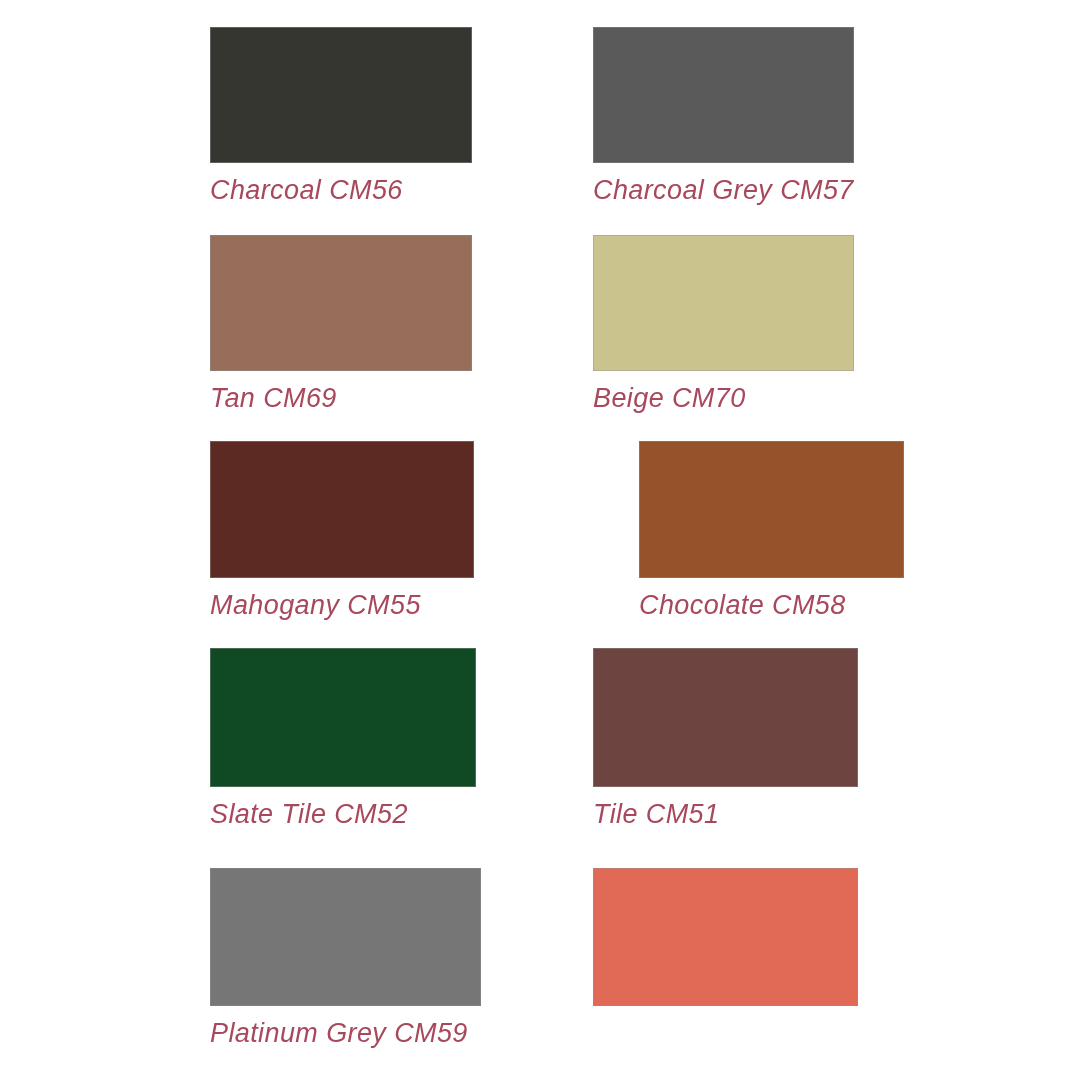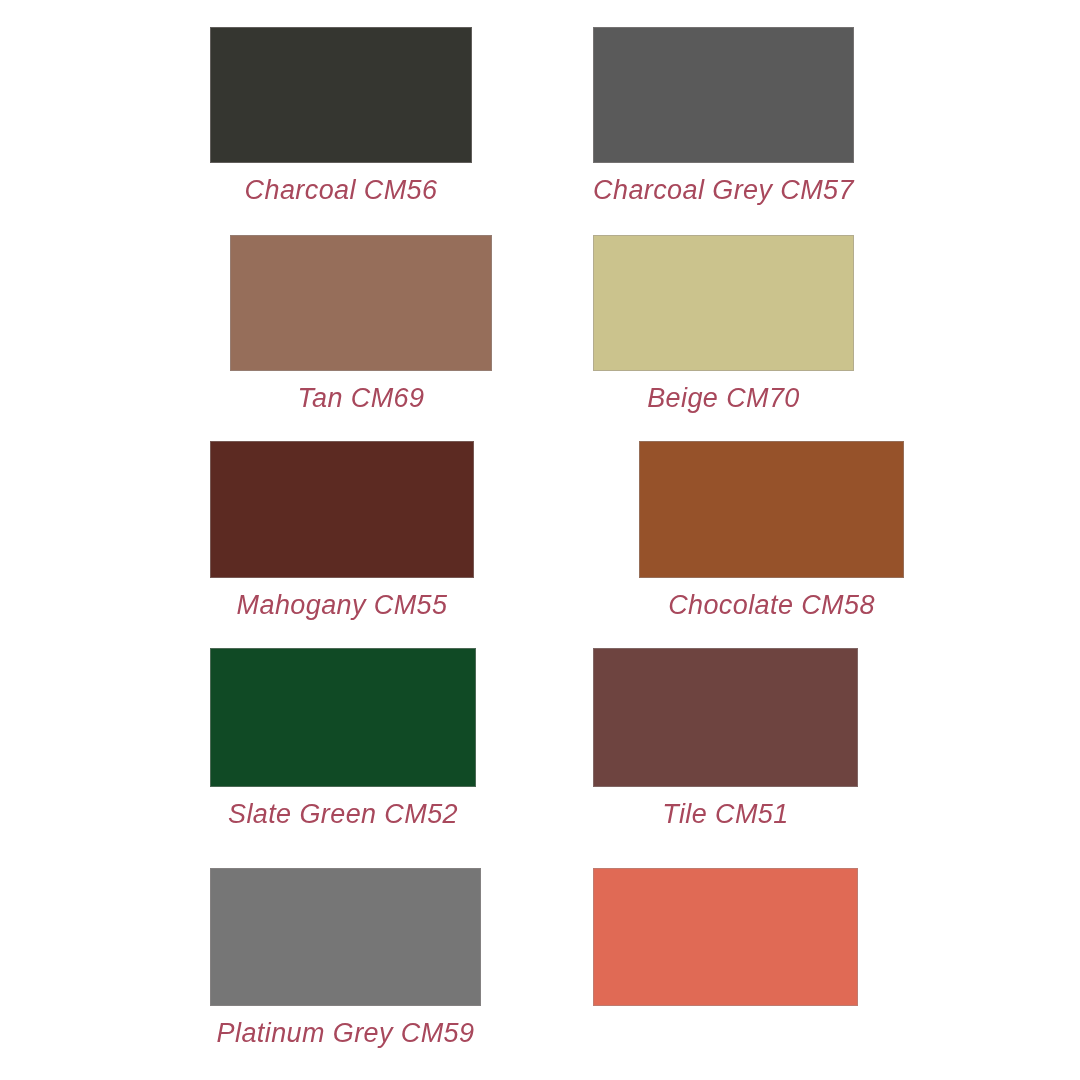--- a/index.html
+++ b/index.html
@@ -12,21 +12,20 @@
     height: 1080px;
     background: #ffffff;
     font-family: "Liberation Sans", sans-serif;
     overflow: hidden;
     position: relative;
   }
   #swatch-chart {
     position: relative;
     width: 1080px;
     height: 972px;
-    text-align: center;
   }
   .swatch-cell {
     position: absolute;
     box-sizing: border-box;
   }
   .swatch-chip {
     display: block;
     box-sizing: border-box;
     border: 1px solid rgba(150, 145, 145, 0.45);
   }
@@ -51,21 +50,21 @@
   <div class="swatch-cell" style="left: 210px; top: 27px;">
     <span class="swatch-chip" style="background: rgb(53, 54, 48); width: 262px; height: 136px;"></span>
     <span class="swatch-label">Charcoal CM56</span>
   </div>
 
   <div class="swatch-cell" style="left: 593px; top: 27px;">
     <span class="swatch-chip" style="background: rgb(90, 90, 90); width: 261px; height: 136px;"></span>
     <span class="swatch-label">Charcoal Grey CM57</span>
   </div>
 
-  <div class="swatch-cell" style="left: 210px; top: 235px; margin-left: 20px;">
+  <div class="swatch-cell" style="left: 210px; top: 235px;">
     <span class="swatch-chip" style="background: rgb(150, 110, 90); width: 262px; height: 136px;"></span>
     <span class="swatch-label">Tan CM69</span>
   </div>
 
   <div class="swatch-cell" style="left: 593px; top: 235px;">
     <span class="swatch-chip" style="background: rgb(203, 195, 141); width: 261px; height: 136px;"></span>
     <span class="swatch-label">Beige CM70</span>
   </div>
 
   <div class="swatch-cell" style="left: 210px; top: 441px;">
@@ -73,21 +72,21 @@
     <span class="swatch-label">Mahogany CM55</span>
   </div>
 
   <div class="swatch-cell" style="left: 593px; top: 441px; margin-left: 46px;">
     <span class="swatch-chip" style="background: rgb(150, 82, 42); width: 265px; height: 137px;"></span>
     <span class="swatch-label">Chocolate CM58</span>
   </div>
 
   <div class="swatch-cell" style="left: 210px; top: 648px;">
     <span class="swatch-chip" style="background: rgb(16, 74, 37); width: 266px; height: 139px;"></span>
-    <span class="swatch-label">Slate Green CM52</span>
+    <span class="swatch-label">Slate Tile CM52</span>
   </div>
 
   <div class="swatch-cell" style="left: 593px; top: 648px;">
     <span class="swatch-chip" style="background: rgb(110, 68, 64); width: 265px; height: 139px;"></span>
     <span class="swatch-label">Tile CM51</span>
   </div>
 
   <div class="swatch-cell" style="left: 210px; top: 868px;">
     <span class="swatch-chip" style="background: rgb(118, 118, 118); width: 271px; height: 138px;"></span>
     <span class="swatch-label">Platinum Grey CM59</span>

